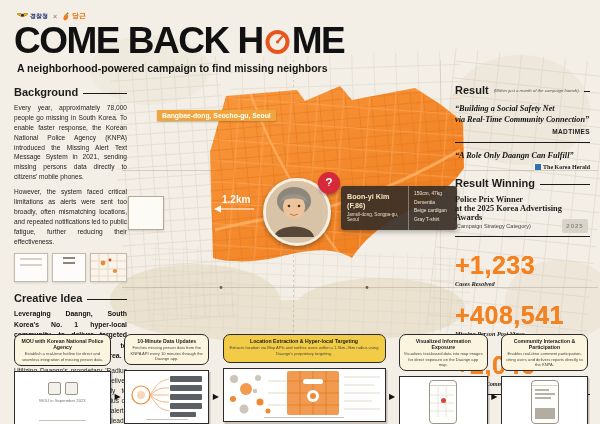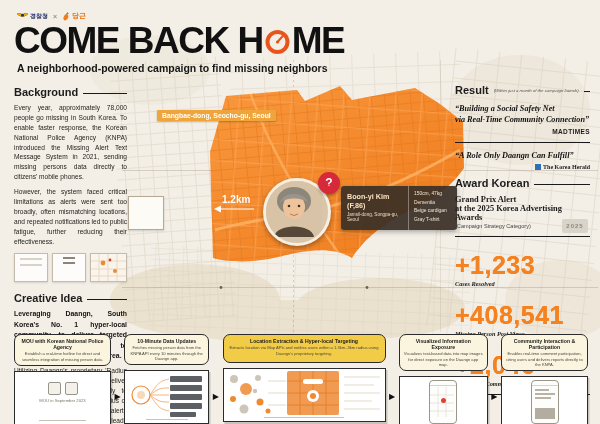--- a/index.html
+++ b/index.html
@@ -272,25 +272,25 @@
       <span class="rule"></span>
     </div>
     <div class="quote">“Building a Social Safety Net
 via Real-Time Community Connection”</div>
     <div class="src">MADTIMES</div>
     <div class="divider"></div>
     <div class="quote">“A Role Only Daangn Can Fulfill”</div>
     <div class="src herald"><span class="herald-ic"></span><span>The Korea Herald</span></div>
 
     <div class="sec-head" style="margin-top:7px;">
-      <span class="txt">Award Korean</span>
+      <span class="txt">Result Winning</span>
         <span class="rule"></span>
     </div>
     <div style="position:relative;">
-      <div class="award-line1">Grand Prix Alert</div>
+      <div class="award-line1">Police Prix Winner</div>
       <div class="award-line2">at the 2025 Korea Advertising Awards</div>
       <div class="award-line3">(Campaign Strategy Category)</div>
       <div class="award-badge">2025</div>
     </div>
     <div class="divider"></div>
 
     <div>
       <div class="stat-val">+1,233</div>
       <div class="stat-lab">Cases Resolved</div>
     </div>

